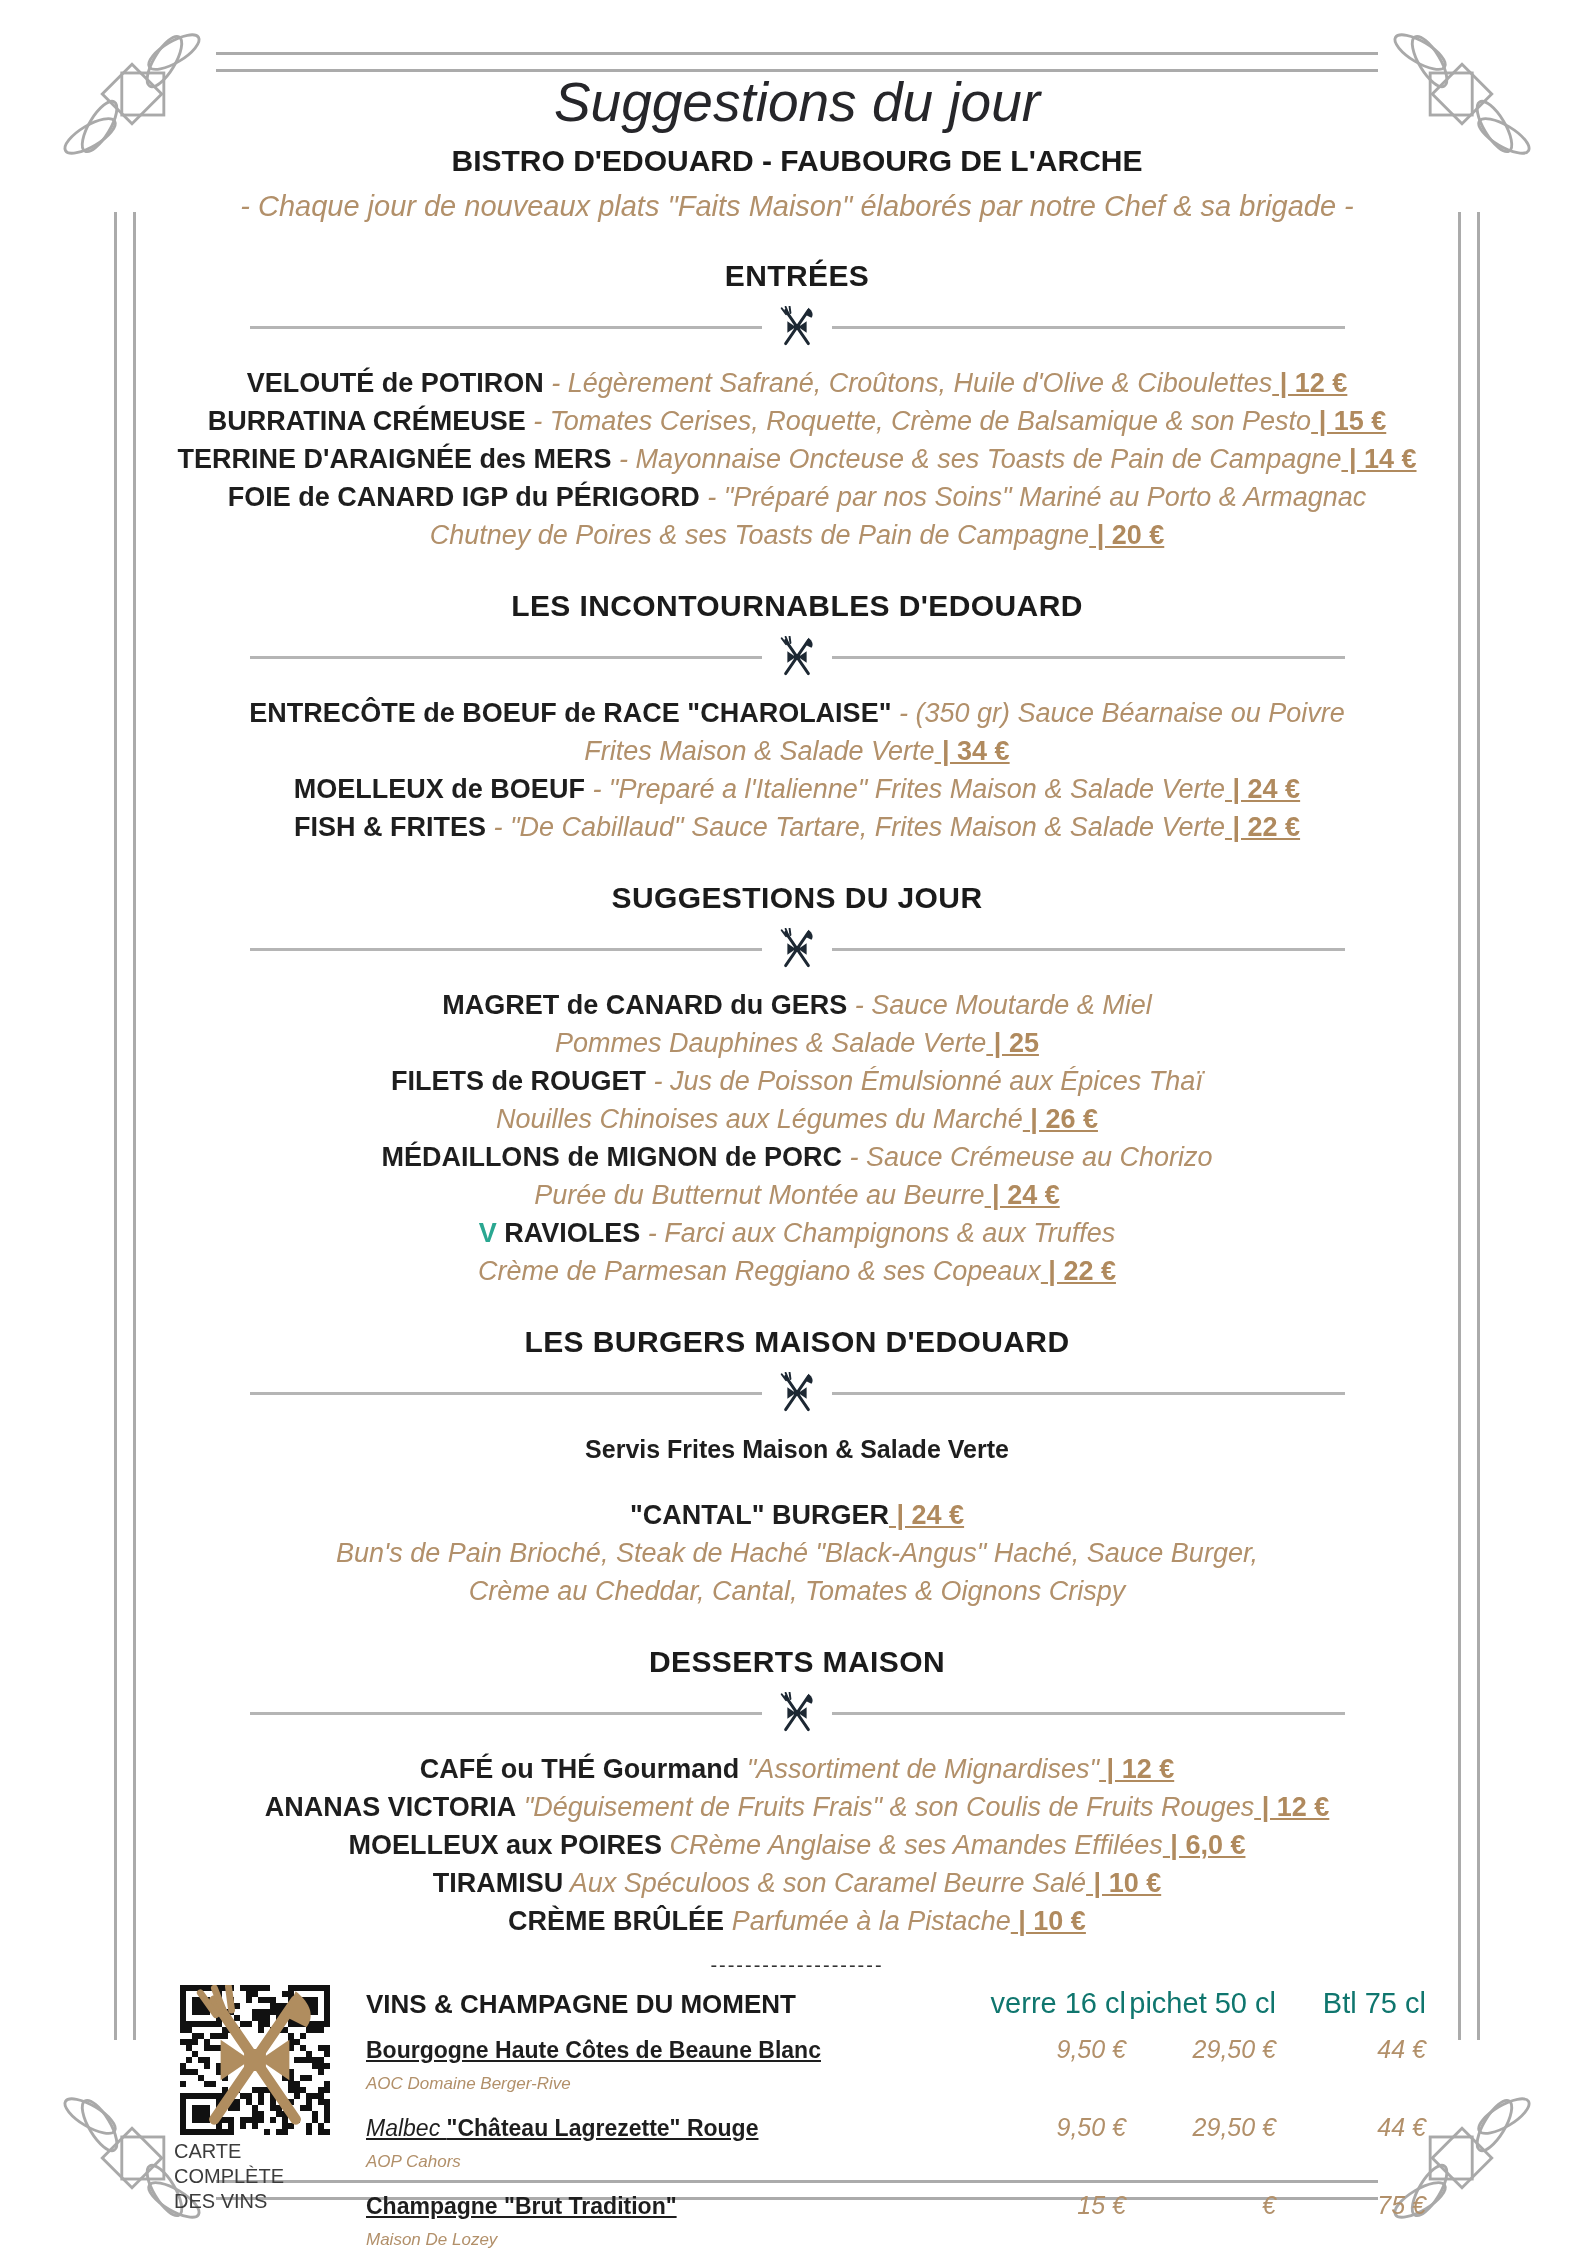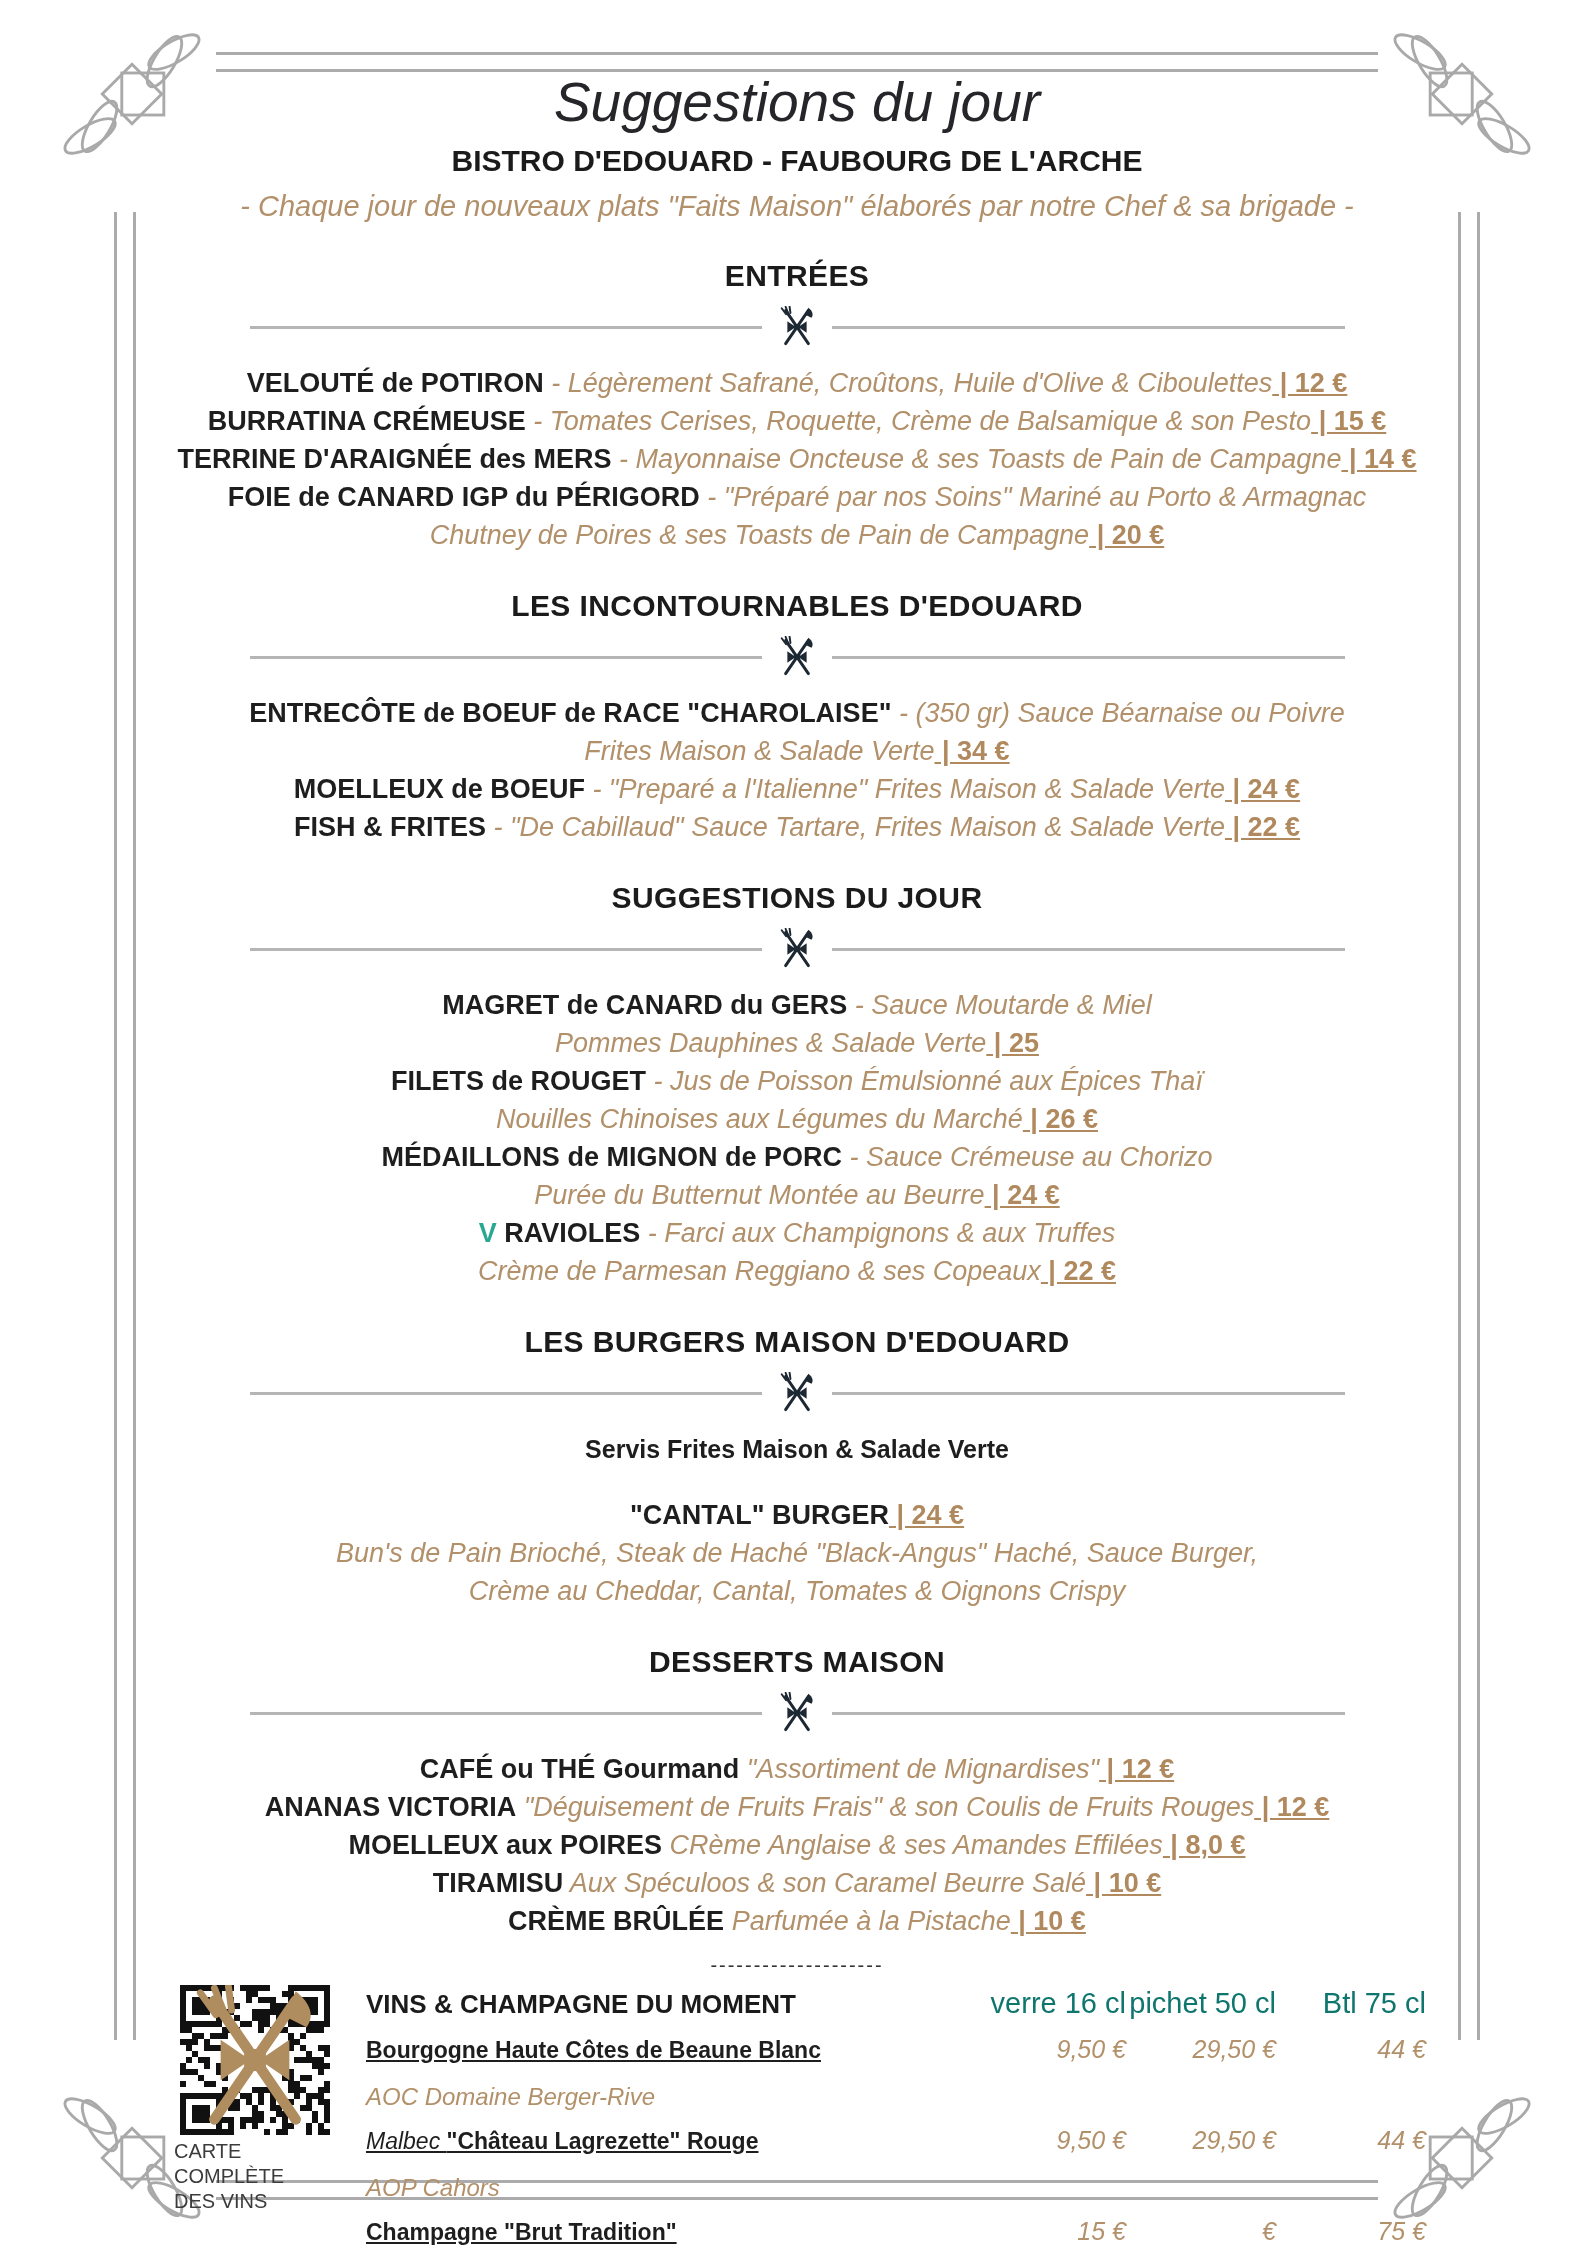--- a/index.html
+++ b/index.html
@@ -49,21 +49,21 @@
   .wine-main{flex:1;margin-left:30px;}
   .wine-hrow{display:flex;align-items:baseline;margin-top:6px;}
   .wine-heading{flex:1;font-weight:bold;font-size:26px;color:#1b1b1b;}
   .wcols,.wprices{display:flex;flex:none;}
   .wcol-label{width:150px;text-align:right;color:#0f766e;font-size:29px;}
   .wine-row{display:flex;margin-top:15px;}
   .wine-info{flex:1;}
   .wine-name{margin:0;font-size:23px;line-height:30px;text-decoration:underline;}
   .wname{font-weight:bold;color:#1e1e1e;}
   .wvar{font-style:italic;color:#1e1e1e;}
-  .wine-sub{margin:18px 0 0;font-size:24px;line-height:28px;font-style:italic;color:#b2906a;}
+  .wine-sub{margin:5px 0 0;font-size:17px;line-height:28px;font-style:italic;color:#b2906a;}
   .wprice{width:150px;text-align:right;font-style:italic;color:#b2906a;font-size:25px;}
 </style>
 </head>
 <body>
 
 <div class="edge edge-top"></div>
 <div class="edge edge-bottom"></div>
 <div class="edge edge-left"></div>
 <div class="edge edge-right"></div>
 
@@ -350,21 +350,21 @@
               <span class="seg name">CAFÉ ou THÉ Gourmand</span><span class="seg desc"> "Assortiment de Mignardises"</span><span class="seg price"> | 12 €</span></span>
             </p>
           <p class="mline">
               <span>
                 
               <span class="seg name">ANANAS VICTORIA</span><span class="seg desc"> "Déguisement de Fruits Frais" &amp; son Coulis de Fruits Rouges</span><span class="seg price"> | 12 €</span></span>
             </p>
           <p class="mline">
               <span>
                 
-              <span class="seg name">MOELLEUX aux POIRES</span><span class="seg desc"> CRème Anglaise &amp; ses Amandes Effilées</span><span class="seg price"> | 8,0 €</span></span>
+              <span class="seg name">MOELLEUX aux POIRES</span><span class="seg desc"> CRème Anglaise &amp; ses Amandes Effilées</span><span class="seg price"> | 6,0 €</span></span>
             </p>
           <p class="mline">
               <span>
                 
               <span class="seg name">TIRAMISU</span><span class="seg desc"> Aux Spéculoos &amp; son Caramel Beurre Salé</span><span class="seg price"> | 10 €</span></span>
             </p>
           <p class="mline">
               <span>
                 
               <span class="seg name">CRÈME BRÛLÉE</span><span class="seg desc"> Parfumée à la Pistache</span><span class="seg price"> | 10 €</span></span>

